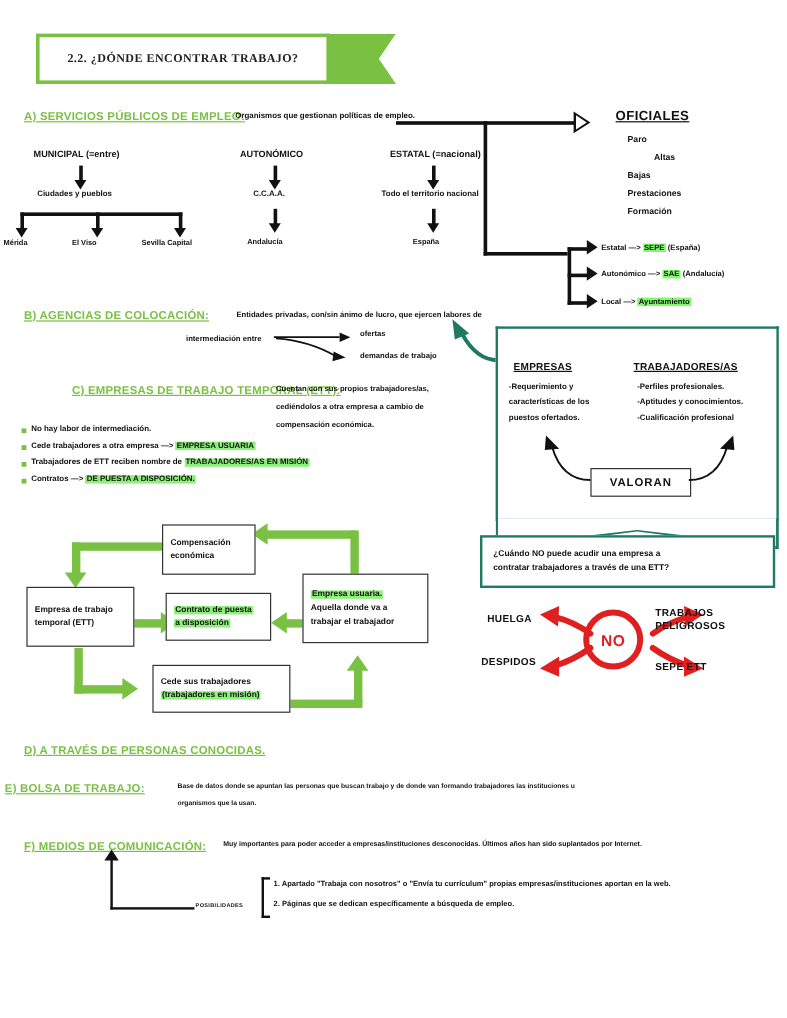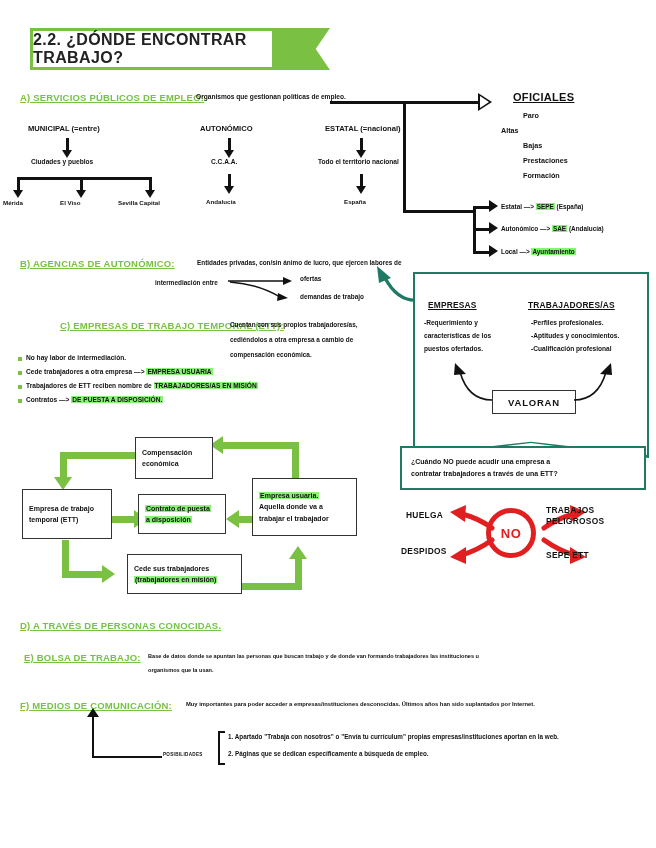--- a/index.html
+++ b/index.html
@@ -15,21 +15,21 @@
   .page { position:absolute; inset:0; }
 
   
   .banner { position:absolute; left:30px; top:28px; width:245px; height:42px; }
   .banner-box {
     position:absolute; inset:0;
     border:3px solid #7ac143; background:#fff;
     display:flex; align-items:center; justify-content:center;
     z-index:2;
   }
-  .banner-title { font-size:16px; font-weight:700; letter-spacing:.4px; color:#222; }
+  .banner-title { font-size:10px; font-weight:700; letter-spacing:.4px; color:#222;font-family:Liberation Serif, serif; }
   .banner-tail {
     position:absolute; left:235px; top:0; width:65px; height:42px;
     background:#7ac143; z-index:1;
     clip-path: polygon(0 0, 100% 0, 78% 50%, 100% 100%, 0 100%);
   }
 
   
   .sec-head {
     position:absolute; font-size:9.5px; font-weight:700; letter-spacing:.2px;
     color:#7ac143; text-decoration:underline; white-space:nowrap;
@@ -178,21 +178,21 @@
   <div class="colsub" style="left:206px; top:198px; font-size:6.2px;">Andalucía</div>
 
   <div class="colhead" style="left:325px; top:124px;">ESTATAL (=nacional)</div>
   <div class="arw-d" style="left:360px; top:138px; height:13px;"></div>
   <div class="colsub" style="left:318px; top:158px;">Todo el territorio nacional</div>
   <div class="arw-d" style="left:360px; top:174px; height:13px;"></div>
   <div class="colsub" style="left:344px; top:198px; font-size:6.2px;">España</div>
 
   <div class="oficiales-t" style="left:513px; top:91px;">OFICIALES</div>
   <div class="oficiales-li" style="left:523px; top:111px;">Paro</div>
-  <div class="oficiales-li" style="left:501px; top:126px;">Altas</div>
+  <div class="oficiales-li" style="left:545px; top:126px;">Altas</div>
   <div class="oficiales-li" style="left:523px; top:141px;">Bajas</div>
   <div class="oficiales-li" style="left:523px; top:156px;">Prestaciones</div>
   <div class="oficiales-li" style="left:523px; top:171px;">Formación</div>
 
   <div class="linev" style="left:473px; top:206px; height:48px;"></div>
   <div class="lineh" style="left:473px; top:206px; width:18px;"></div>
   <div class="lineh" style="left:473px; top:228px; width:18px;"></div>
   <div class="lineh" style="left:473px; top:251px; width:18px;"></div>
   <div style="position:absolute;left:489px;top:200px;width:0;height:0;border-top:6px solid transparent;border-bottom:6px solid transparent;border-left:9px solid #111;"></div>
   <div style="position:absolute;left:489px;top:222px;width:0;height:0;border-top:6px solid transparent;border-bottom:6px solid transparent;border-left:9px solid #111;"></div>
@@ -209,21 +209,21 @@
     <span>—&gt;</span>
     <span class="hl">SAE</span>
     <span>(Andalucía)</span>
   </div>
   <div class="hand" style="left:501px; top:248px; font-size:6.4px;">
     <span>Local</span>
     <span>—&gt;</span>
     <span class="hl">Ayuntamiento</span>
   </div>
 
-  <div class="sec-head" style="left:20px; top:258px;">B) AGENCIAS DE AUTONÓMICO:</div>
+  <div class="sec-head" style="left:20px; top:258px;">B) AGENCIAS DE COLOCACIÓN:</div>
   <div class="hand" style="left:197px; top:259px; font-size:6.4px;">Entidades privadas, con/sin ánimo de lucro, que ejercen labores de</div>
   <div class="hand" style="left:155px; top:279px; font-size:6.4px;">intermediación entre</div>
 
   <div class="thin-arrow" style="left:228px; top:272px;">
     <svg width="80" height="32" viewBox="0 0 80 32">
       <line x1="0" y1="9" x2="55" y2="9" stroke="#111" stroke-width="1.4"></line>
       <polygon points="55,5 64,9 55,13" fill="#111"></polygon>
       <path d="M2 10 Q 30 12 52 25" stroke="#111" stroke-width="1.4" fill="none"></path>
       <polygon points="50,21 60,26 49,29" fill="#111"></polygon>
     </svg>
@@ -360,21 +360,21 @@
     <div>trabajar el trabajador</div>
   </div>
 
   <div class="fbox" style="left:127px; top:554px; width:115px; height:40px;">
     <div>Cede sus trabajadores</div>
     <div><span class="hlg">(trabajadores en misión)</span></div>
   </div>
 
   <div class="sec-head" style="left:20px; top:620px;">D) A TRAVÉS DE PERSONAS CONOCIDAS.</div>
 
-  <div class="sec-head" style="left:24px; top:652px;">E) BOLSA DE TRABAJO:</div>
+  <div class="sec-head" style="left:4px; top:652px;">E) BOLSA DE TRABAJO:</div>
   <div class="hand" style="left:148px; top:653px; font-size:5.6px;">Base de datos donde se apuntan las personas que buscan trabajo y de donde van formando trabajadores las instituciones u</div>
   <div class="hand" style="left:148px; top:667px; font-size:5.6px;">organismos que la usan.</div>
 
   <div class="sec-head" style="left:20px; top:700px;">F) MEDIOS DE COMUNICACIÓN:</div>
   <div class="hand" style="left:186px; top:701px; font-size:5.8px;">Muy importantes para poder acceder a empresas/instituciones desconocidas. Últimos años han sido suplantados por Internet.</div>
 
   <div class="linev" style="left:92px; top:715px; height:43px; width:2px;"></div>
   <div style="position:absolute; left:87px; top:708px; width:0;height:0;
        border-left:6px solid transparent;border-right:6px solid transparent;border-bottom:9px solid #111;"></div>
   <div class="lineh" style="left:92px; top:756px; width:70px; height:2px;"></div>

